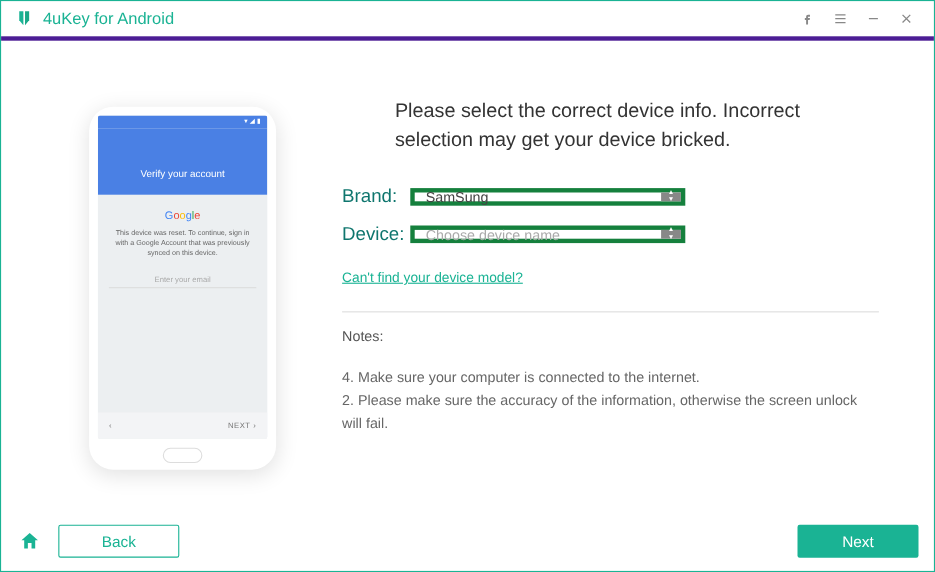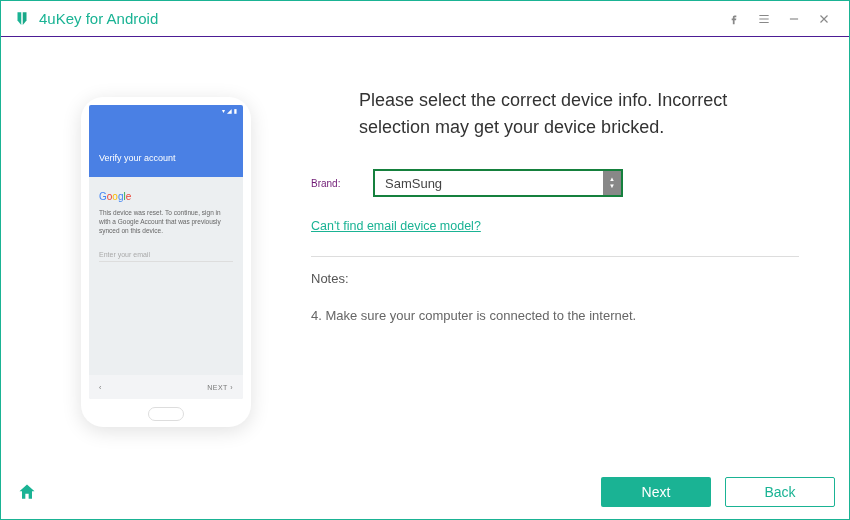--- a/index.html
+++ b/index.html
@@ -1,45 +1,45 @@
 <!DOCTYPE html>
 <html><head>
   <meta charset="utf-8">
   <style>
     * { margin: 0; padding: 0; box-sizing: border-box; font-family: "Segoe UI", Arial, sans-serif; }
     body { width: 850px; height: 520px; overflow: hidden; background: #fff; border: 1px solid #1ab394; }
     
-    .titlebar { height: 36px; display: flex; align-items: center; padding: 0 10px 0 12px; border-bottom: 1px solid #4c1d95; }
+    .titlebar { height: 36px; display: flex; align-items: center; padding: 0 10px 0 12px; border-bottom: 4px solid #4c1d95; }
     .logo { width: 18px; height: 18px; margin-right: 8px; }
     .app-title { color: #1ab394; font-size: 15px; font-weight: 500; flex: 1; }
     .titlebar-btn { width: 30px; height: 30px; display: flex; align-items: center; justify-content: center; color: #888; cursor: pointer; }
     .titlebar-btn svg { width: 14px; height: 14px; }
     
     .content { height: calc(100% - 36px - 54px); padding: 50px 40px 20px 40px; display: flex; }
     
     .phone-col { width: 250px; display: flex; align-items: flex-start; justify-content: center; padding-top: 10px; }
-    .phone { width: 170px; height: 330px; border-radius: 22px; background: #fff; box-shadow: 0 4px 20px rgba(0,0,0,0.12); position: relative; overflow: hidden; }
+    .phone { width: 170px; height: 330px; border-radius: 22px; background: #fff; box-shadow: 0 4px 20px rgba(0,0,0,0.12); position: relative; overflow: hidden; text-align: center; }
     .phone-inner { position: absolute; top: 8px; left: 8px; right: 8px; bottom: 28px; border-radius: 2px; background: #eceff1; overflow: hidden; }
     .phone-home { position: absolute; bottom: 6px; left: 50%; transform: translateX(-50%); width: 36px; height: 14px; border: 1.5px solid #ddd; border-radius: 8px; }
     .ph-topbar { height: 12px; background: #4a80e4; display: flex; justify-content: flex-end; align-items: center; padding-right: 6px; gap: 2px; }
     .ph-topbar span { color: #fff; font-size: 6px; line-height: 6px; }
     .ph-blue { background: #4a80e4; padding: 36px 10px 14px 10px; color: #fff; font-size: 9px; }
     .ph-body { padding: 14px 10px; }
     .ph-logo-txt { font-size: 10px; margin-bottom: 6px; }
     .ph-logo-txt .b { color: #4285f4; } .ph-logo-txt .r { color: #ea4335; } .ph-logo-txt .y { color: #fbbc05; } .ph-logo-txt .g { color: #34a853; }
     .ph-small { font-size: 6.5px; color: #666; line-height: 1.4; }
     .ph-input { margin-top: 16px; font-size: 7px; color: #aaa; border-bottom: 1px solid #ddd; padding-bottom: 3px; }
     .ph-nav { position: absolute; bottom: 0; left: 0; right: 0; height: 24px; background: #f3f4f6; display: flex; align-items: center; justify-content: space-between; padding: 0 10px; font-size: 7px; color: #777; }
     .ph-nav-next { letter-spacing: 0.5px; }
     
     .form-col { flex: 1; padding-left: 20px; padding-right: 10px; }
     .instruction { font-size: 18px; color: #333; line-height: 1.5; margin-bottom: 28px; font-weight: 500; margin-left: 48px; }
     .field-row { display: flex; align-items: center; margin-bottom: 14px; }
-    .field-label { width: 62px; font-size: 10px; color: #701a75; }
-    .combo { flex: 0 0 250px; height: 28px; border: 2px solid #15803d; display: flex; align-items: center; background: #fff; }
+    .field-label { width: 62px; font-size: 17px; color: #0f766e; }
+    .combo { flex: 0 0 250px; height: 16px; border: 4px solid #15803d; display: flex; align-items: center; background: #fff; }
     .combo-txt { flex: 1; padding: 0 10px; font-size: 13px; color: #444; }
     .combo-txt.placeholder { color: #aaa; }
     .combo-spin { width: 18px; height: 100%; background: #888; display: flex; flex-direction: column; align-items: center; justify-content: center; }
     .combo-spin span { color: #fff; font-size: 6px; line-height: 7px; }
     .find-link { color: #1ab394; font-size: 12.5px; text-decoration: underline; display: inline-block; margin-top: 8px; cursor: pointer; }
     .divider { border: none; border-top: 1px solid #ddd; margin: 22px 0 14px 0; }
     .notes-title { font-size: 13px; color: #555; margin-bottom: 20px; }
     .note-line { font-size: 13px; color: #666; line-height: 1.6; }
     
     .footer { height: 54px; display: flex; align-items: center; padding: 0 14px; }
@@ -112,31 +112,42 @@
       <div class="field-label">Brand:</div>
       <div class="combo">
         <div class="combo-txt">SamSung</div>
         <div class="combo-spin">
             <span>▲</span>
             <span>▼</span>
           </div>
       </div>
     </div>
 
+    <div class="field-row">
+      <div class="field-label">Device:</div>
+      <div class="combo">
+        <div class="combo-txt placeholder">Choose device name</div>
+        <div class="combo-spin">
+            <span>▲</span>
+            <span>▼</span>
+          </div>
+      </div>
+    </div>
 
-    <a class="find-link">Can't find email device model?</a>
+    <a class="find-link">Can't find your device model?</a>
 
     <hr class="divider">
 
     <div class="notes-title">Notes:</div>
     <div class="note-line">4. Make sure your computer is connected to the internet.</div>
+    <div class="note-line">2. Please make sure the accuracy of the information, otherwise the screen unlock will fail.</div>
   </div>
 </div>
 
 <div class="footer">
   <div class="home-btn">
     <svg viewBox="0 0 24 24" width="20" height="20">
         <path fill="currentColor" d="M12 3l9 8h-3v9h-4v-6h-4v6H6v-9H3z"></path>
       </svg>
   </div>
+  <div class="btn btn-back">Back</div>
   <div class="btn btn-next">Next</div>
-  <div class="btn btn-back">Back</div>
 </div>
 
 </body></html>

